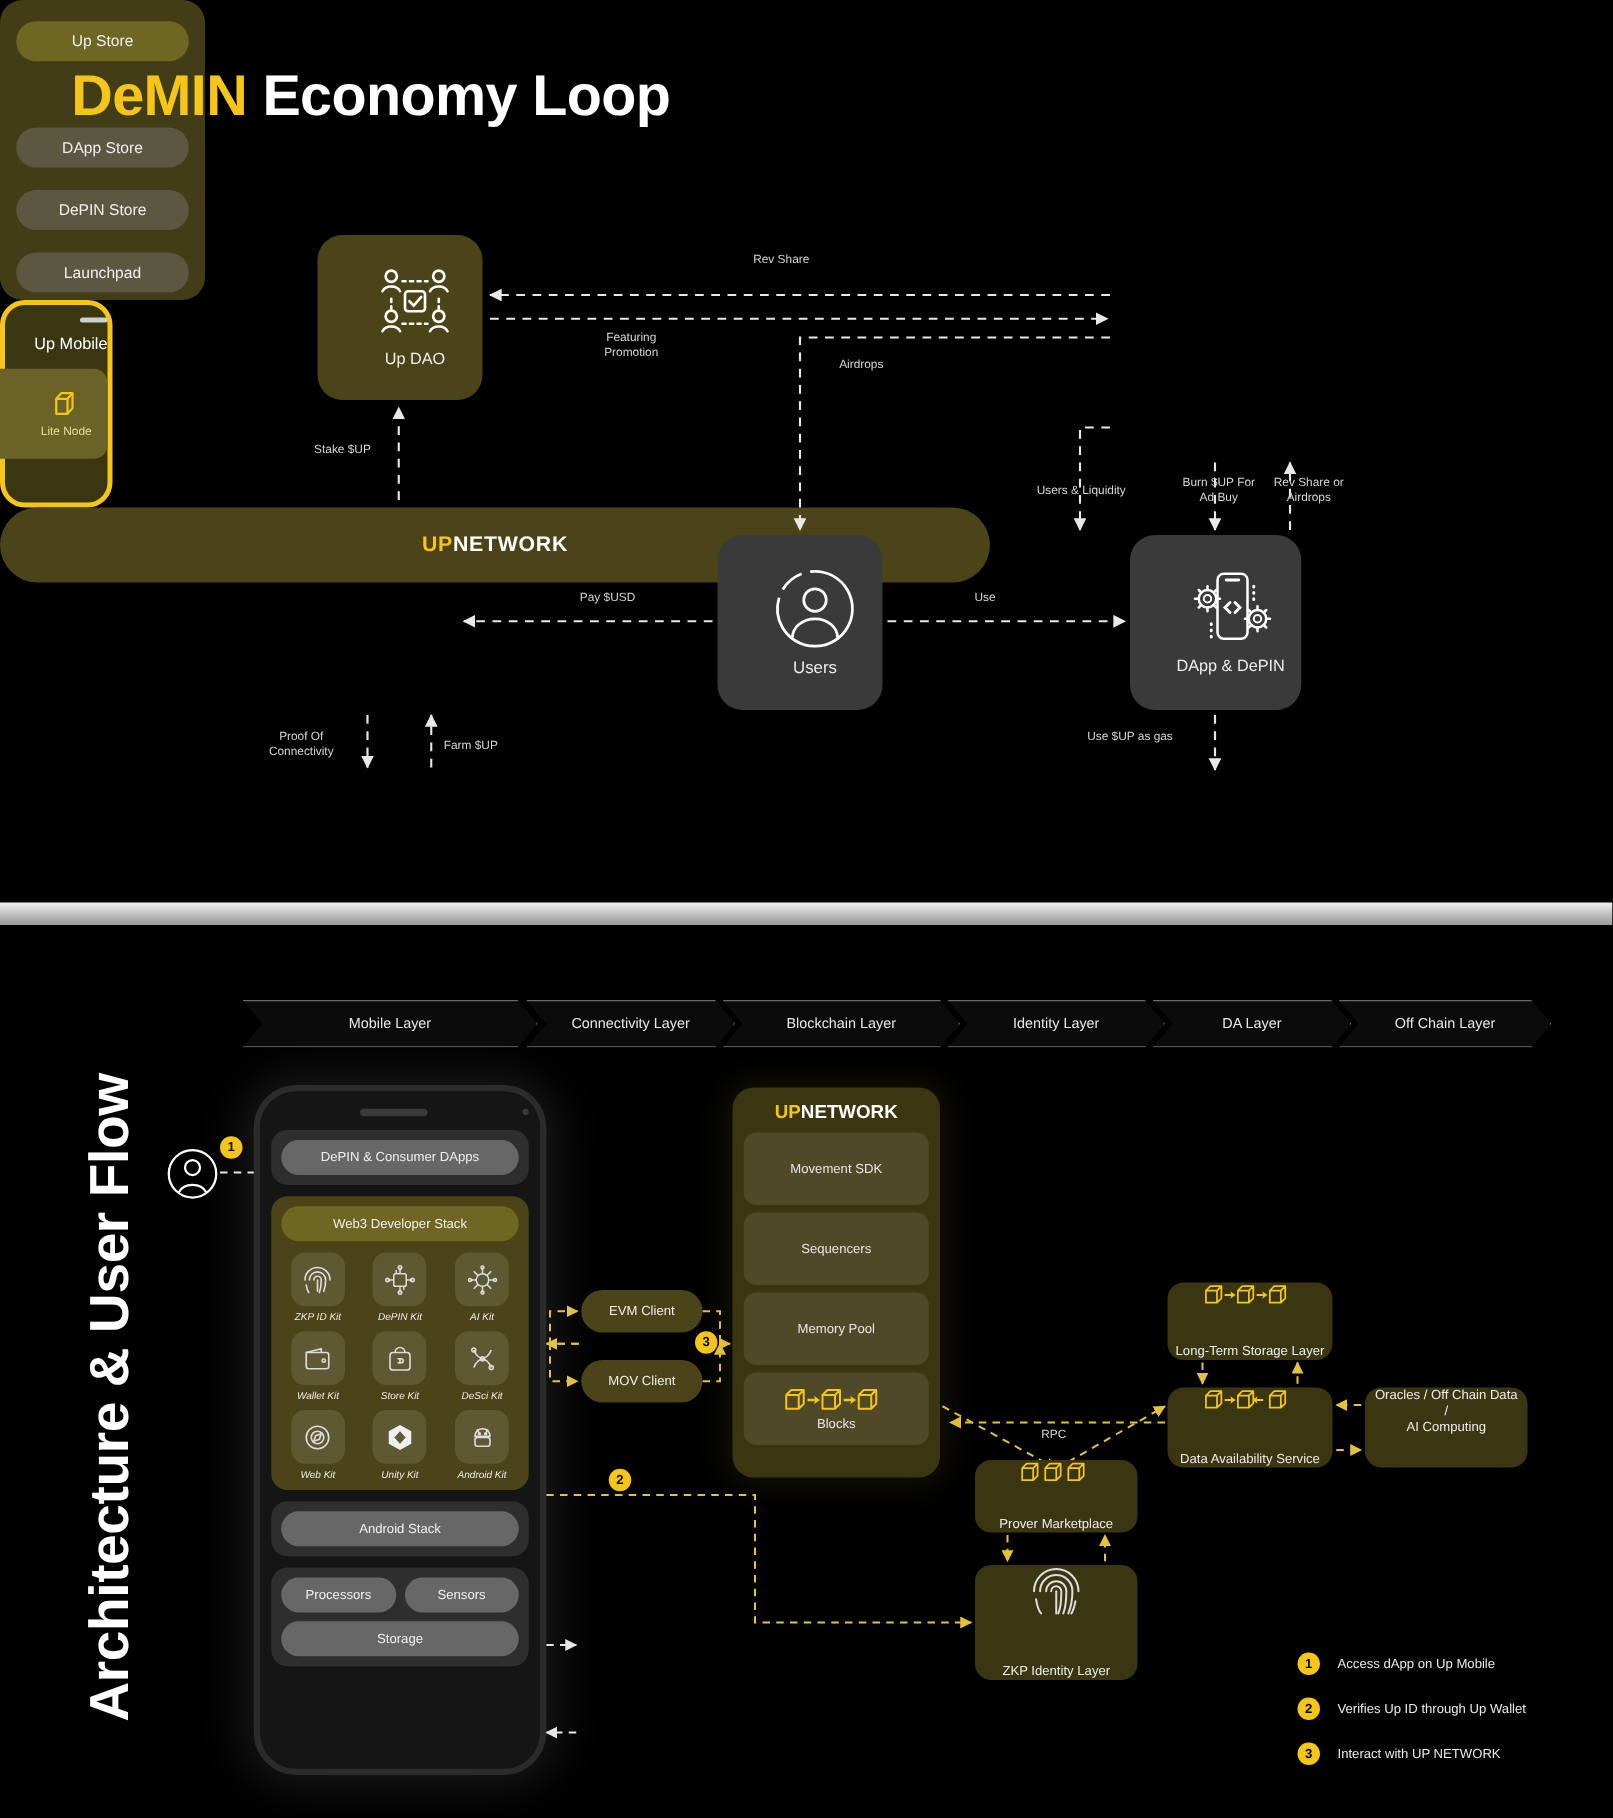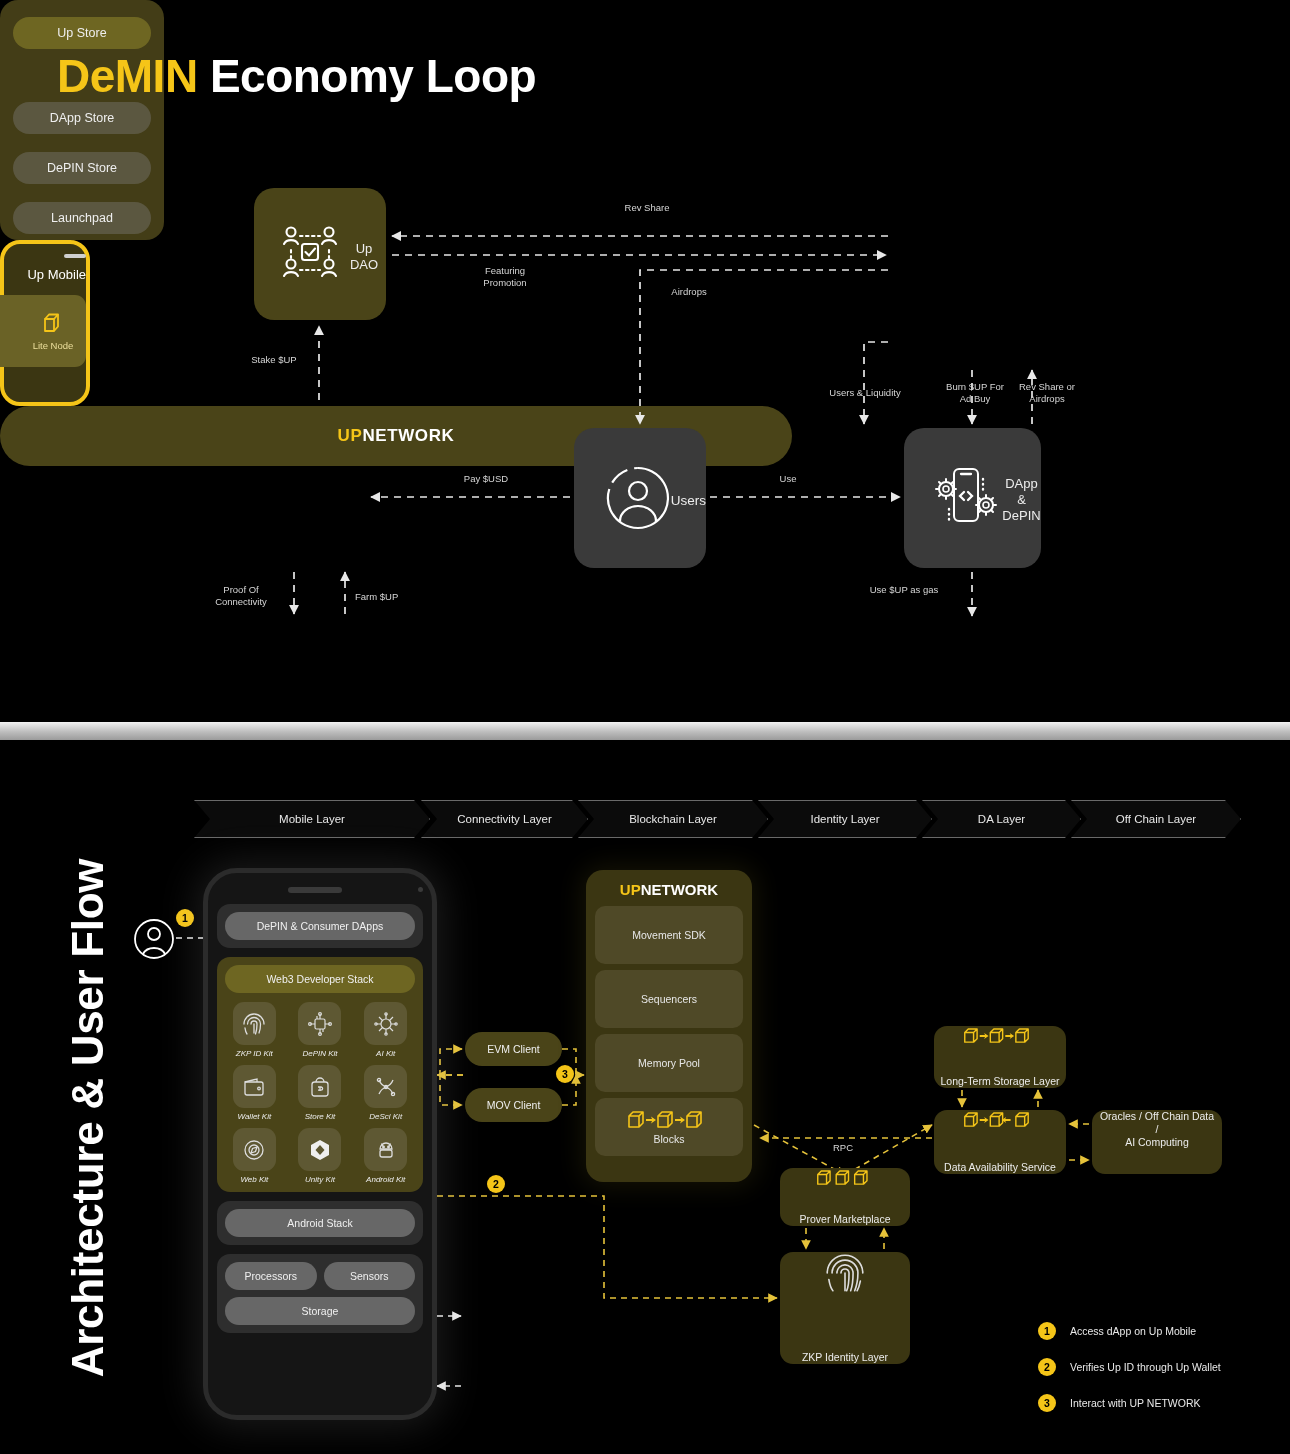--- a/index.html
+++ b/index.html
@@ -17,22 +17,22 @@
   #title .hl{color:#f5c518;}
   #title .rest{color:#fff;}
 
   
   #vtitle{position:absolute;left:-222px;top:1093px;width:620px;
           transform:rotate(-90deg);transform-origin:50% 50%;
           font-size:44px;font-weight:bold;color:#fff;text-align:center;
           white-space:nowrap;letter-spacing:-0.3px;}
 
   
-  .node{position:absolute;box-sizing:border-box;display:flex;flex-direction:row;
-        align-items:center;justify-content:flex-end;text-align:center;padding-left:24px;}
+  .node{position:absolute;box-sizing:border-box;display:flex;flex-direction:column;
+        align-items:center;justify-content:center;text-align:center;padding-left:24px;}
   .nlabel{font-size:12.5px;color:#ededed;line-height:1.25;}
 
   .olive{background:#4a4418;border-radius:20px;}
   .grey{background:#3a3a3a;border-radius:20px;}
 
   
   #updao{left:254px;top:188px;width:132px;height:132px;}
   #updao .nlabel{margin-top:6px;font-size:13px;}
 
   #upstore{left:890px;top:142px;width:164px;height:223px;background:#433d17;
@@ -111,21 +111,21 @@
   #mov{left:465px;top:1088px;}
 
   
   .obox{position:absolute;background:#3b3612;border-radius:13px;display:flex;
         flex-direction:column;align-items:center;justify-content:space-between;
         font-size:10.5px;color:#ececec;text-align:center;line-height:1.25;}
   #lts{left:934px;top:1026px;width:132px;height:62px;}
   #das{left:934px;top:1110px;width:132px;height:64px;}
   #oracles{left:1092px;top:1110px;width:130px;height:64px;padding:0 7px;box-sizing:border-box;}
   #prover{left:780px;top:1168px;width:130px;height:58px;}
-  #zkp{left:780px;top:1252px;width:130px;height:112px;}
+  #zkp{left:780px;top:1252px;width:130px;height:92px;}
   #hw{left:463px;top:1296px;width:101px;height:120px;background:#2e2e2e;border-radius:13px;
       display:flex;flex-direction:column;align-items:center;justify-content:center;
       font-size:9.5px;color:#e6e6e6;text-align:center;line-height:1.25;}
 
   
   .badge{position:absolute;width:18px;height:18px;border-radius:50%;background:#f5c518;
          color:#000;font-size:10.5px;font-weight:bold;display:flex;
          align-items:center;justify-content:center;}
   #b1{left:176px;top:909px;}
   #b2{left:487px;top:1175px;}
@@ -255,21 +255,21 @@
           </g>
       </g>
     </svg>
     <div class="nlabel">DApp &amp; DePIN</div>
   </div>
 
   <div id="upnetbar">
     <div class="upnet-logo"><span class="y">UP</span><span class="w">NETWORK</span></div>
   </div>
 
-  <div class="elab" style="left:599px;top:202px;width:96px;">Rev Share</div>
+  <div class="elab" style="left:577px;top:202px;width:96px;">Rev Share</div>
   <div class="elab" style="left:455px;top:265px;width:100px;">Featuring
 Promotion</div>
   <div class="elab" style="left:645px;top:286px;width:88px;">Airdrops</div>
   <div class="elab" style="left:215px;top:354px;width:118px;">Stake $UP</div>
   <div class="elab" style="left:437px;top:473px;width:98px;">Pay $USD</div>
   <div class="elab" style="left:757px;top:473px;width:62px;">Use</div>
   <div class="elab" style="left:805px;top:387px;width:120px;">Users &amp; Liquidity</div>
   <div class="elab" style="left:930px;top:381px;width:90px;">Burn $UP For
 Ad Buy</div>
   <div class="elab" style="left:1000px;top:381px;width:94px;">Rev Share or

